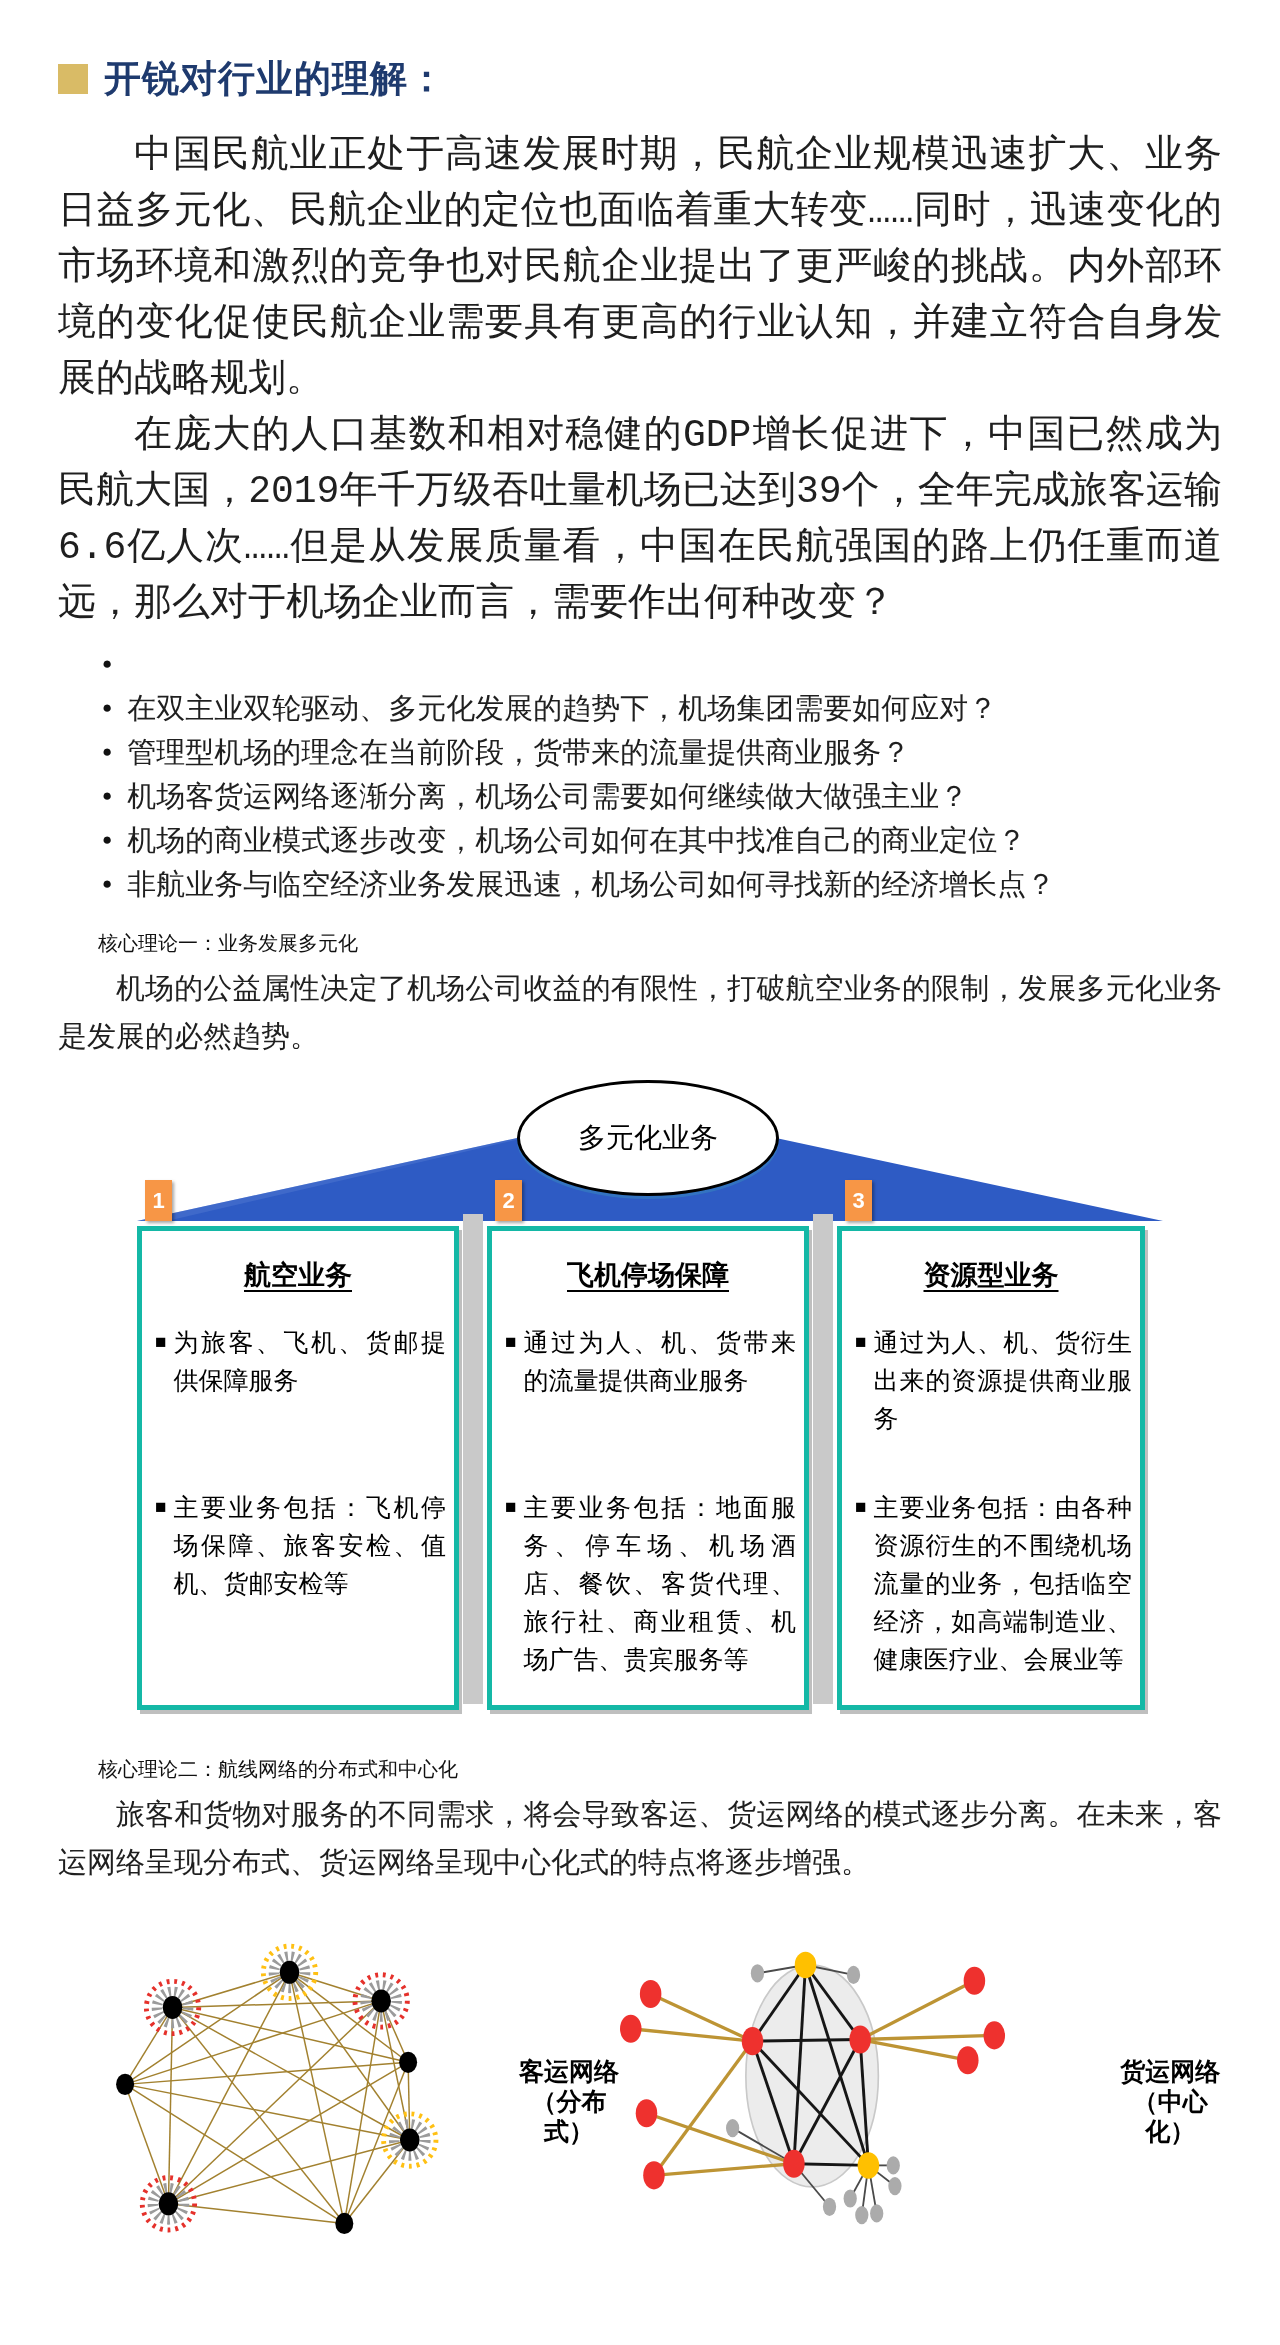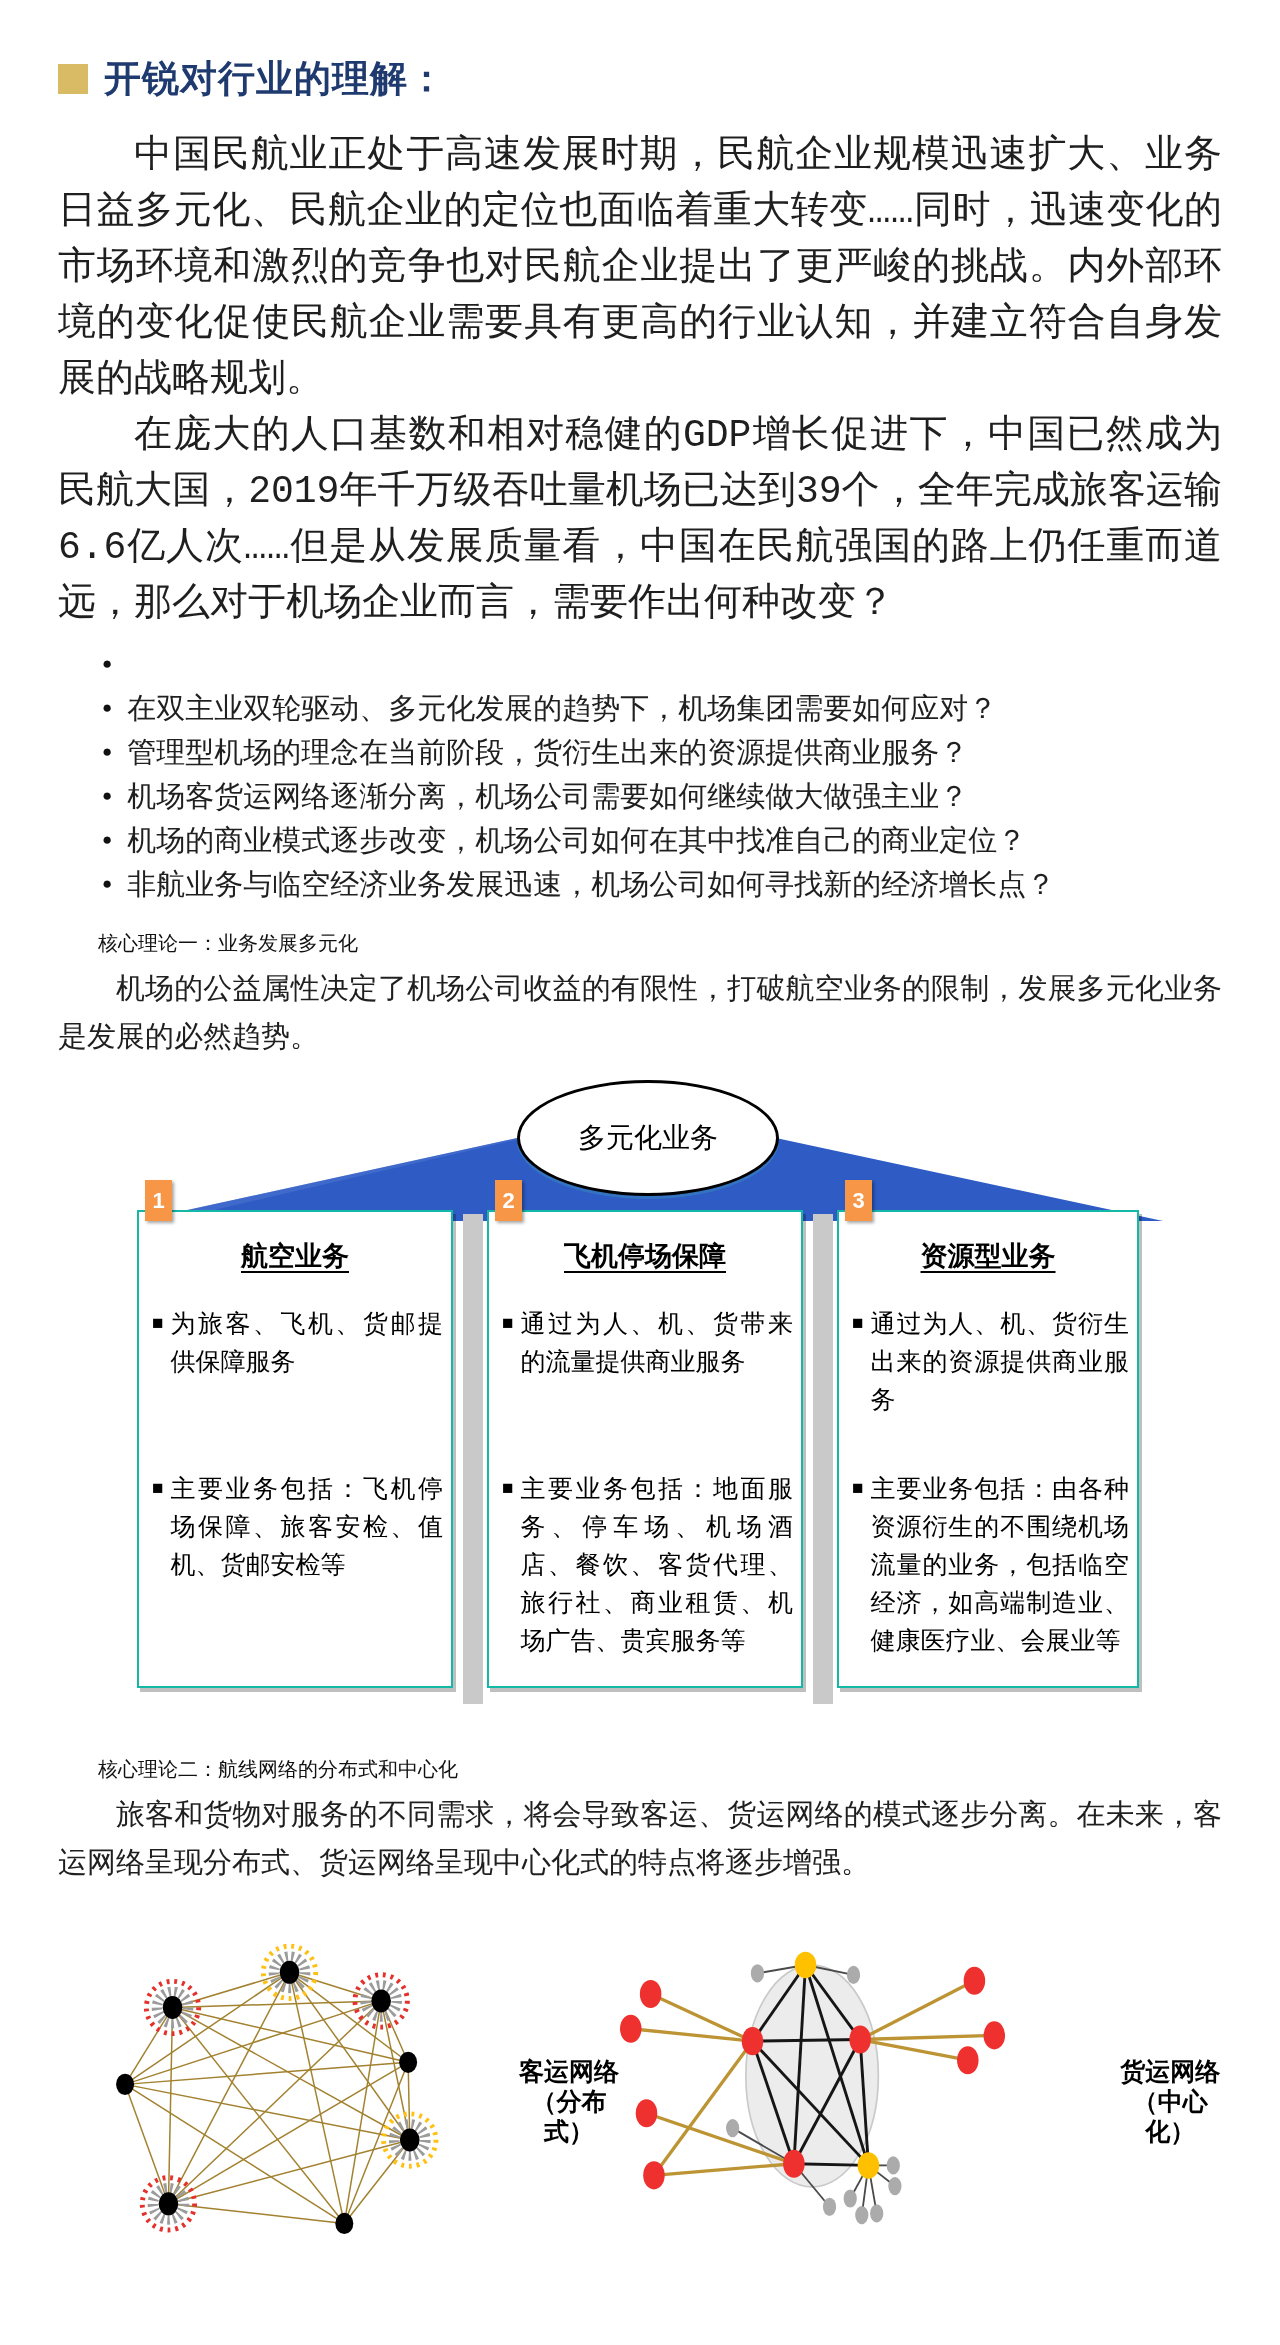--- a/index.html
+++ b/index.html
@@ -38,22 +38,22 @@
   .roof{position:absolute;left:0;top:0;width:1026px;height:150px;}
   .t-ellipse{
     position:absolute;left:380px;top:6px;width:256px;height:110px;
     background:#fff;border:3px solid #000;border-radius:50%;
     display:flex;align-items:center;justify-content:center;
     font-size:28px;font-weight:400;color:#000;z-index:5;
     box-shadow:0 3px 0 rgba(60,160,190,.35);
   }
   .pillar{position:absolute;top:140px;width:20px;height:490px;background:#C9C9C9;z-index:1;}
   .tcol{
-    position:absolute;top:136px;height:474px;background:#fff;
-    border:2px solid #14b8a6;z-index:2;box-shadow:3px 4px 0 rgba(0,0,0,.25);
+    position:absolute;top:152px;height:474px;background:#fff;
+    border:5px solid #14b8a6;z-index:2;box-shadow:3px 4px 0 rgba(0,0,0,.25);
   }
   .tcol-title{
     margin-top:26px;text-align:center;font-size:27px;font-weight:700;color:#000;
     text-decoration:underline;text-underline-offset:6px;
   }
   .badge{
     position:absolute;top:106px;width:27px;height:41px;background:#F79646;
     color:#fff;font-weight:700;font-size:22px;display:flex;align-items:center;
     justify-content:center;z-index:6;box-shadow:2px 2px 3px rgba(0,0,0,.35);
   }
@@ -85,21 +85,21 @@
   <ul class="qlist">
     <li>
         <span class="dot">●</span>
       </li>
     <li>
         <span class="dot">●</span>
         <span>在双主业双轮驱动、多元化发展的趋势下，机场集团需要如何应对？</span>
       </li>
     <li>
         <span class="dot">●</span>
-        <span>管理型机场的理念在当前阶段，货衍生出来的资源提供商业服务？</span>
+        <span>管理型机场的理念在当前阶段，货带来的流量提供商业服务？</span>
       </li>
     <li>
         <span class="dot">●</span>
         <span>机场客货运网络逐渐分离，机场公司需要如何继续做大做强主业？</span>
       </li>
     <li>
         <span class="dot">●</span>
         <span>机场的商业模式逐步改变，机场公司如何在其中找准自己的商业定位？</span>
       </li>
     <li>

